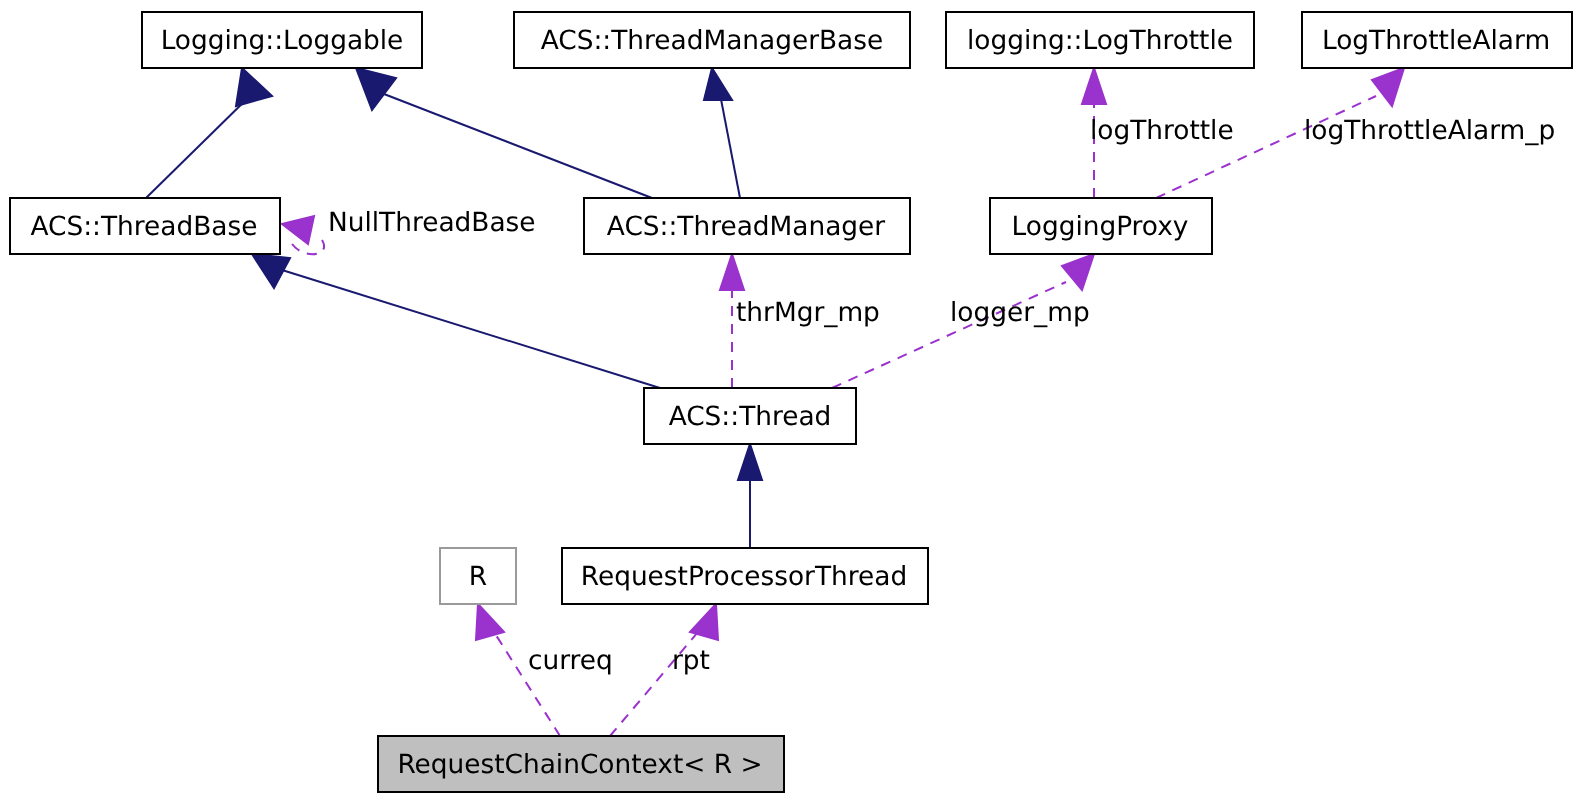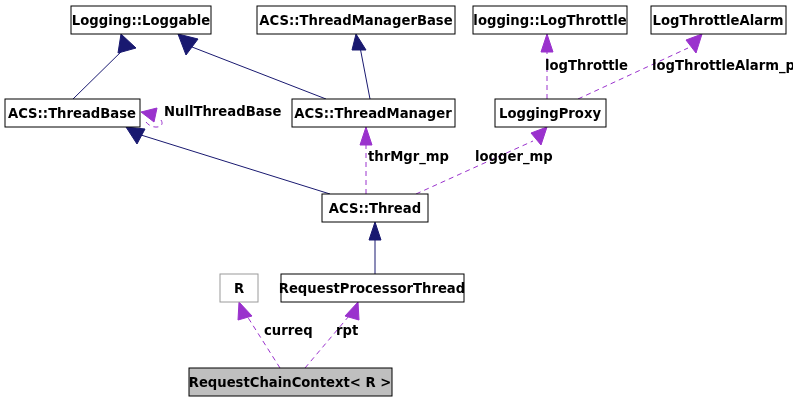--- a/index.html
+++ b/index.html
@@ -9,21 +9,20 @@
   }
   body {
     font-family: "DejaVu Sans", sans-serif;
   }
   #diagram-root {
     position: relative;
     width: 793px;
     height: 400px;
     background: #ffffff;
     overflow: hidden;
-    font-weight: bold;
   }
   svg#uml-canvas {
     position: absolute;
     left: 0;
     top: 0;
     width: 793px;
     height: 400px;
     display: block;
   }
   .node-box {

